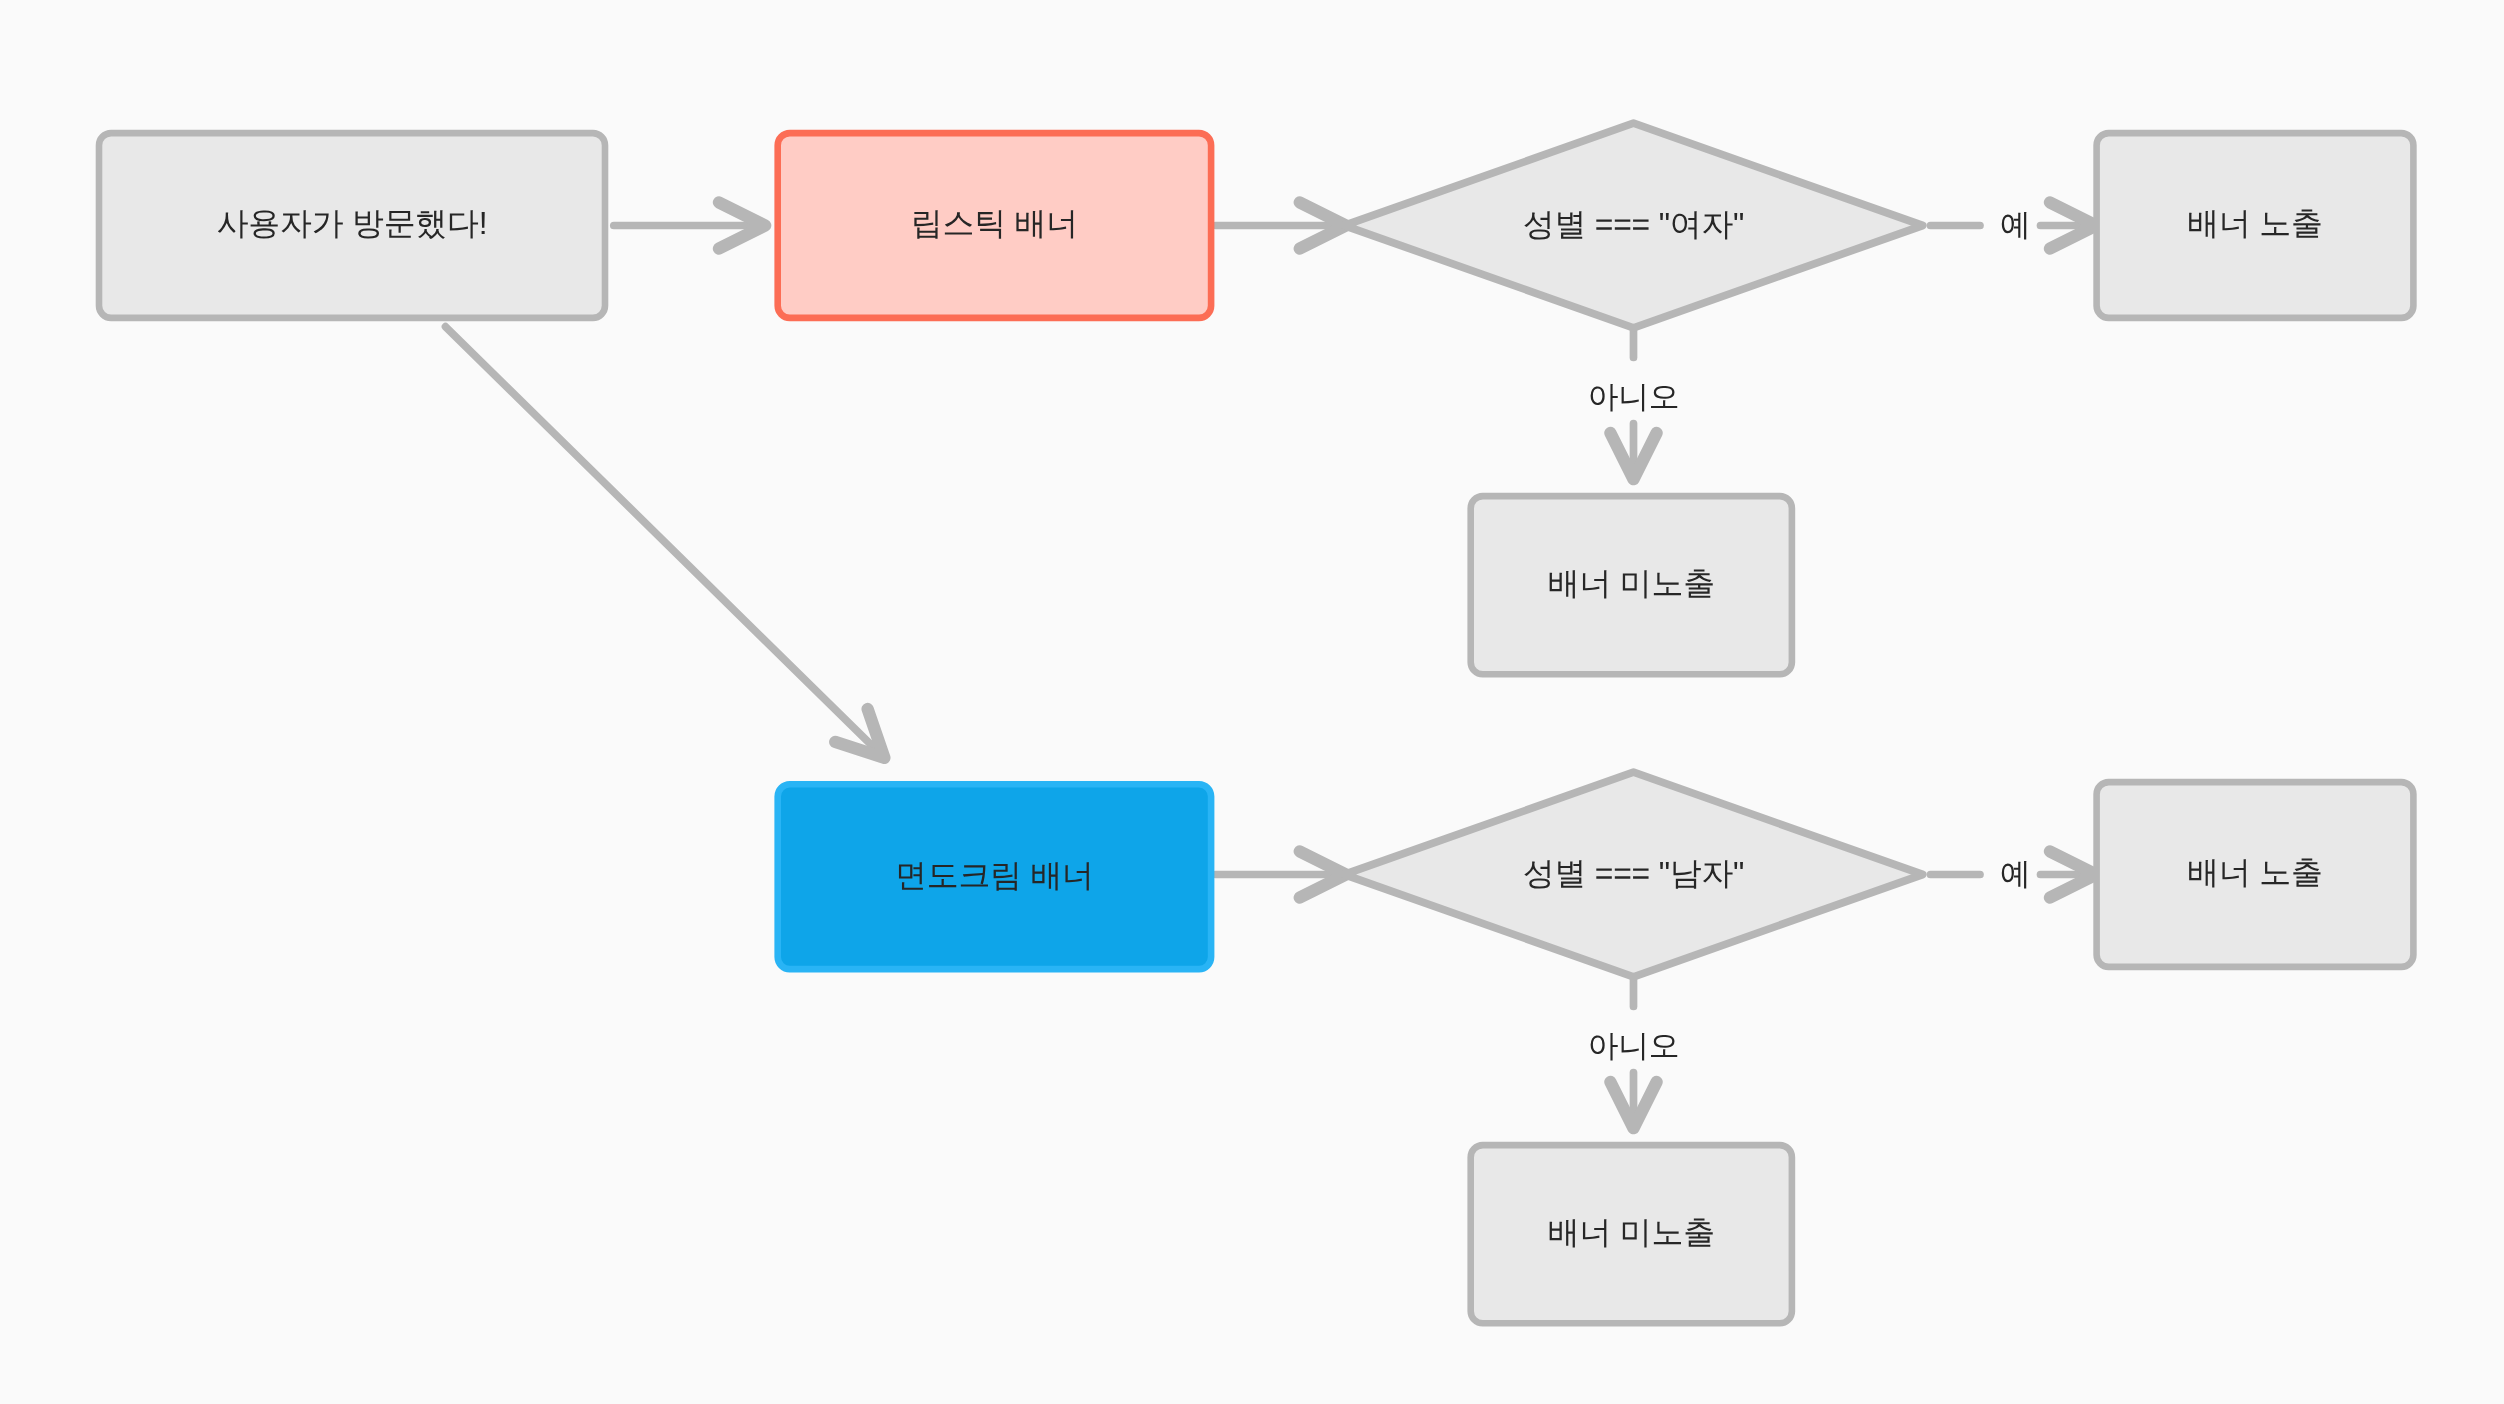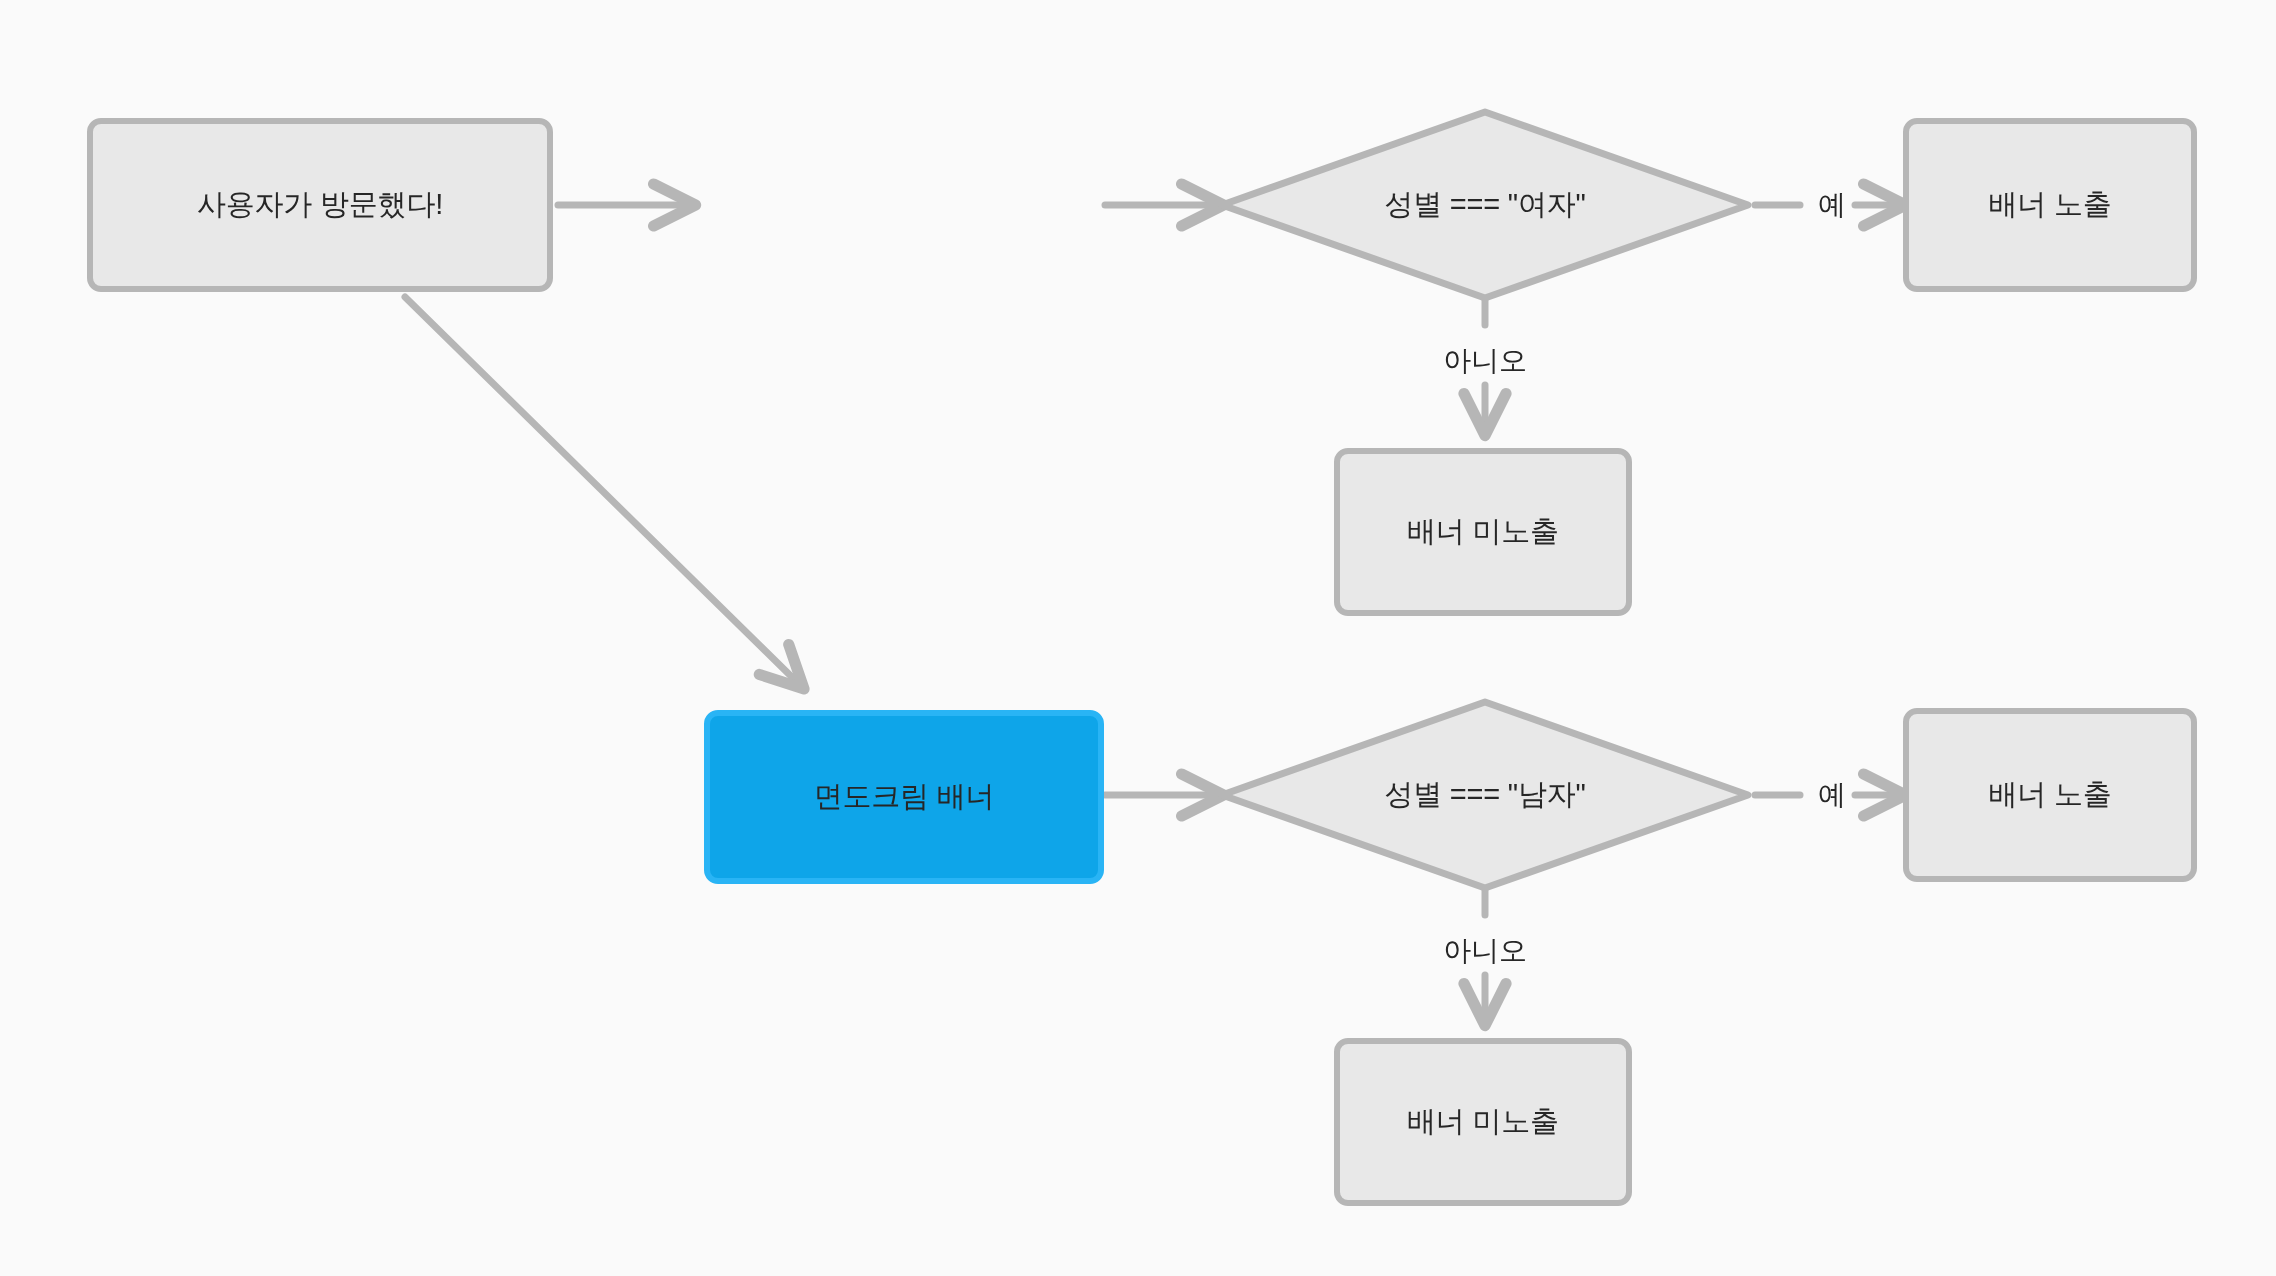--- a/index.html
+++ b/index.html
@@ -134,20 +134,23 @@
 
     <g>
       <polygon points="1485,702 1748,795 1485,888 1222,795" fill="#e8e8e8" stroke="#b6b6b6" stroke-width="7" stroke-linejoin="round"></polygon>
     </g>
   </svg>
 
   <div class="node rect gray" style="left:87px; top:118px; width:466px; height:174px;">
     <span>사용자가 방문했다!</span>
   </div>
 
+  <div class="node rect red" style="left:704px; top:118px; width:400px; height:174px;">
+    <span>립스틱 배너</span>
+  </div>
 
   <div class="node rect blue" style="left:704px; top:710px; width:400px; height:174px;">
     <span>면도크림 배너</span>
   </div>
 
   <div class="diamond-wrap" style="left:1222px; top:112px; width:526px; height:186px;">
     <div class="diamond-label">성별 === "여자"</div>
   </div>
 
   <div class="diamond-wrap" style="left:1222px; top:702px; width:526px; height:186px;">

